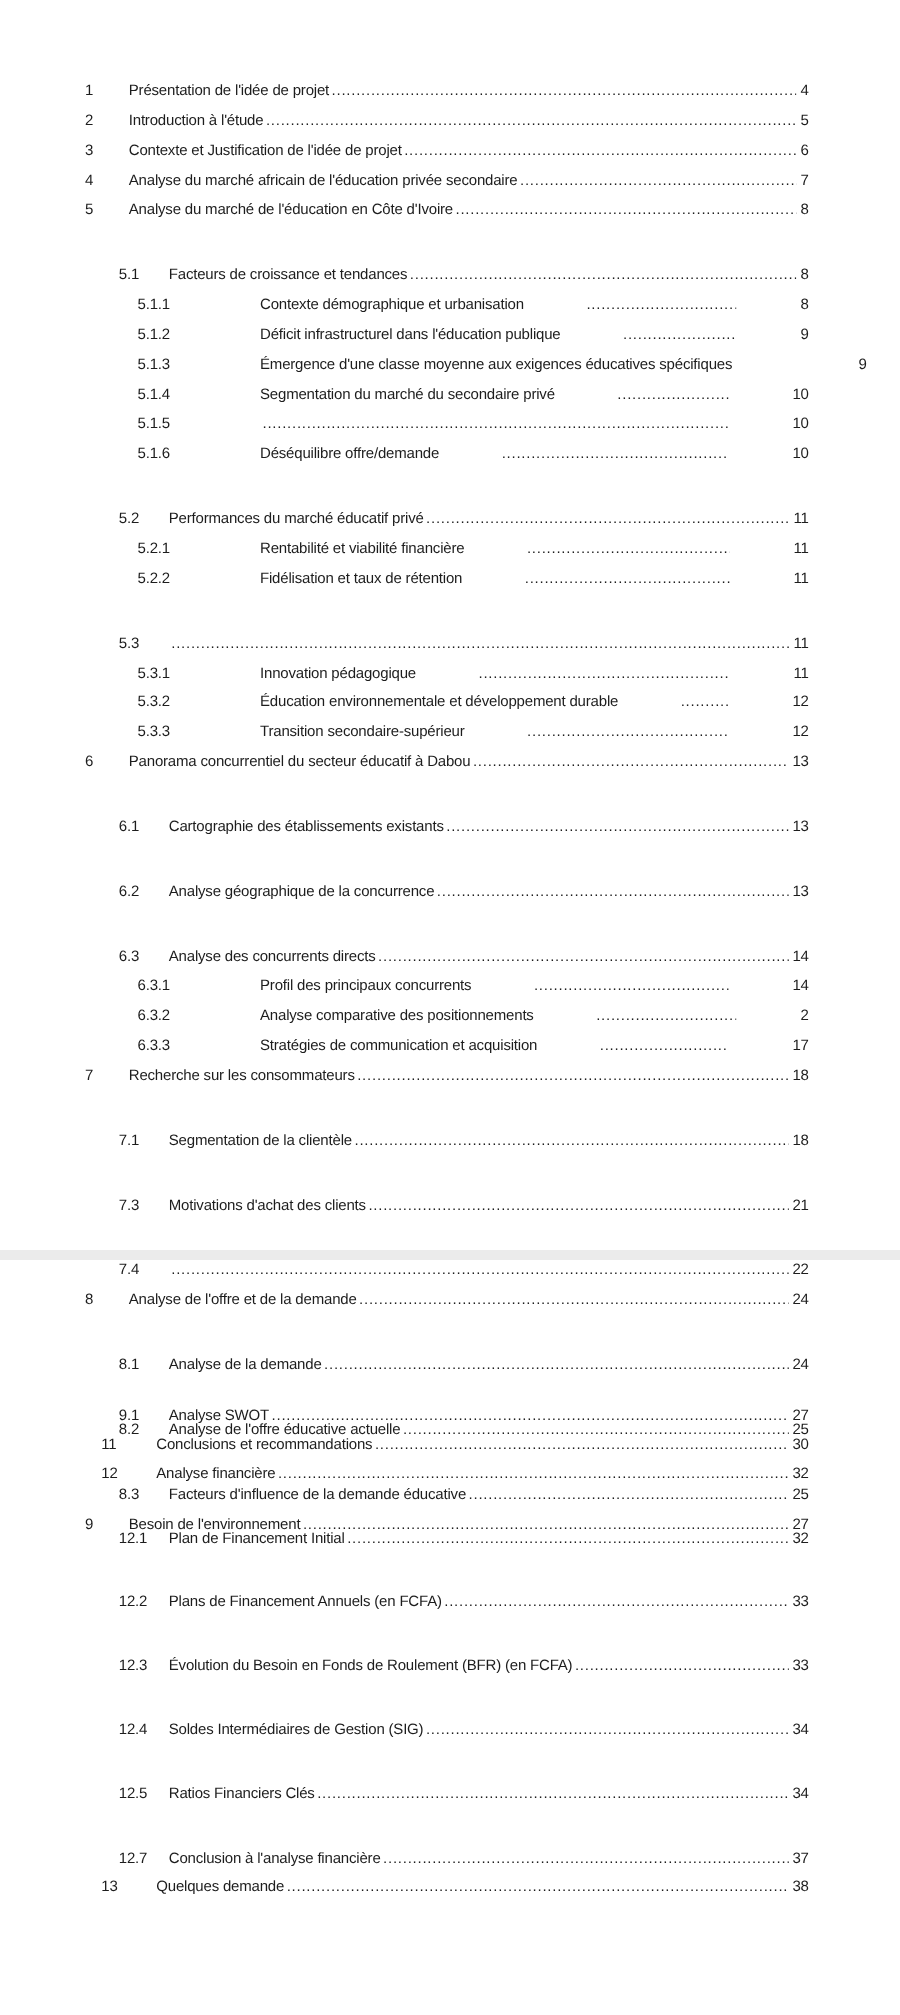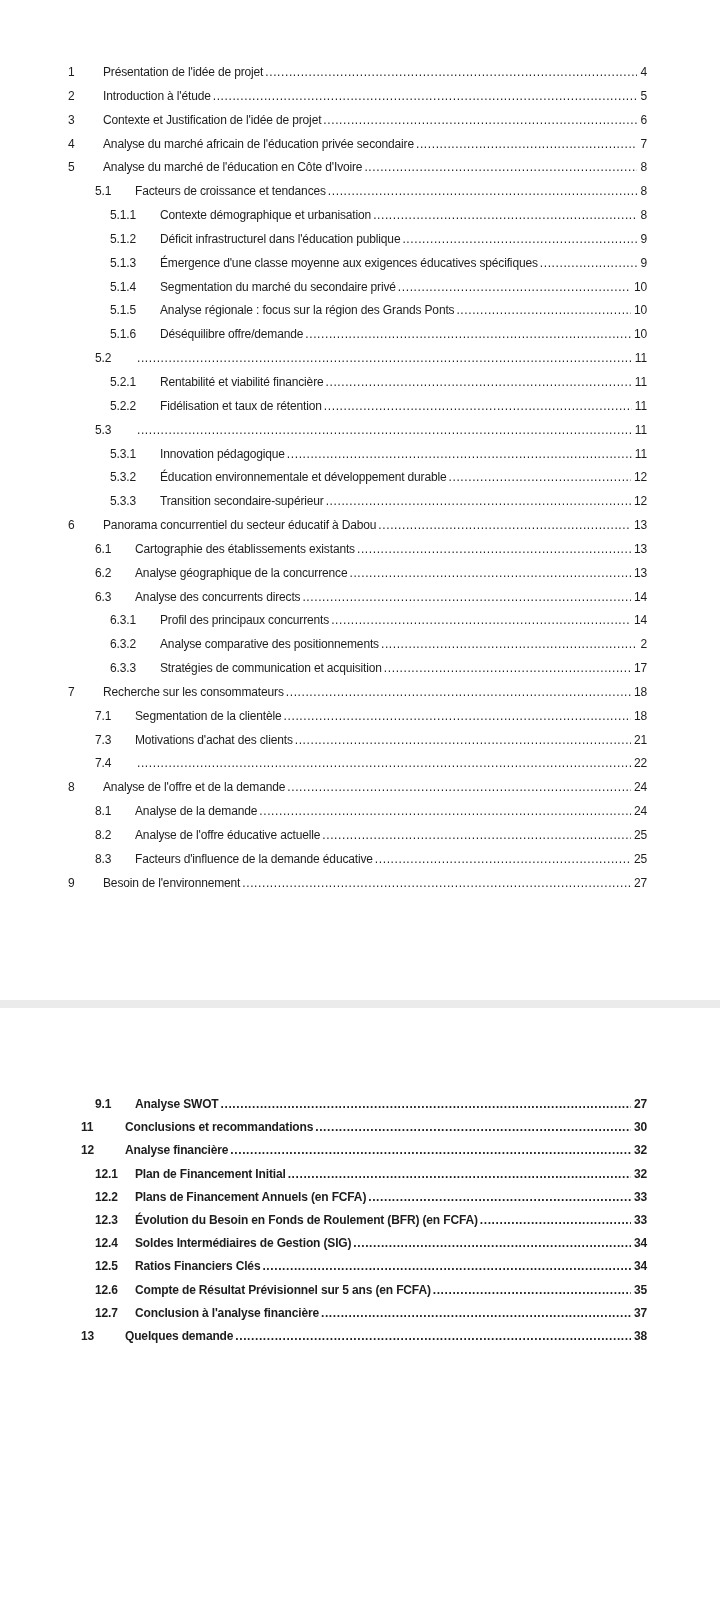--- a/index.html
+++ b/index.html
@@ -12,37 +12,37 @@
     overflow:hidden;
   }
   .page{
     box-sizing:border-box;
     padding-left:68px;
     padding-right:73px;
     background:#ffffff;
   }
   .page-1{height:1000px;padding-top:61px;}
   .page-separator{height:8px;background:#ebebeb;}
-  .page-2{height:500px;padding-top:85px;font-weight:bold;}
+  .page-2{height:500px;padding-top:85px;}
   .toc-row{
     display:flex;
     align-items:baseline;
     font-size:12px;
     letter-spacing:-0.15px;
     white-space:nowrap;
   }
   .page-1 .toc-row{height:23.85px;line-height:23.85px;}
   .page-2 .toc-row{height:23.2px;line-height:23.2px;}
   .num{flex:0 0 auto;}
   .lvl1 .num{width:35px;}
   .lvl1.wide{padding-left:13px;}
   .lvl1.wide .num{width:44px;}
-  .lvl2{padding-left:27px;}
+  .lvl2{padding-left:27px;margin-top:28px;}
   .lvl2 .num{width:40px;}
-  .lvl3{padding-left:42px;}
+  .lvl3{padding-left:42px;gap:48px;}
   .lvl3 .num{width:50px;}
   .title{flex:0 0 auto;}
   .dots{
     flex:1 1 auto;
     overflow:hidden;
     white-space:nowrap;
     margin-left:2px;
     margin-right:3px;
   }
   .dots::after{
@@ -112,32 +112,32 @@
     <span class="pg">9</span>
   </div>
         <div class="toc-row lvl3">
     <span class="num">5.1.4</span>
     <span class="title">Segmentation du marché du secondaire privé</span>
     <span class="dots"></span>
     <span class="pg">10</span>
   </div>
         <div class="toc-row lvl3">
     <span class="num">5.1.5</span>
-    <span class="title">Analyse régionale : focus sur la région des Grands Ponts</span>
     <span class="dots"></span>
     <span class="pg">10</span>
   </div>
         <div class="toc-row lvl3">
     <span class="num">5.1.6</span>
     <span class="title">Déséquilibre offre/demande</span>
     <span class="dots"></span>
     <span class="pg">10</span>
   </div>
         <div class="toc-row lvl2">
     <span class="num">5.2</span>
+    <span class="title">Performances du marché éducatif privé</span>
     <span class="dots"></span>
     <span class="pg">11</span>
   </div>
         <div class="toc-row lvl3">
     <span class="num">5.2.1</span>
     <span class="title">Rentabilité et viabilité financière</span>
     <span class="dots"></span>
     <span class="pg">11</span>
   </div>
         <div class="toc-row lvl3">
@@ -313,26 +313,20 @@
     <span class="dots"></span>
     <span class="pg">34</span>
   </div>
         <div class="toc-row lvl2">
     <span class="num">12.5</span>
     <span class="title">Ratios Financiers Clés</span>
     <span class="dots"></span>
     <span class="pg">34</span>
   </div>
         <div class="toc-row lvl2">
-    <span class="num">12.6</span>
-    <span class="title">Compte de Résultat Prévisionnel sur 5 ans (en FCFA)</span>
-    <span class="dots"></span>
-    <span class="pg">35</span>
-  </div>
-        <div class="toc-row lvl2">
     <span class="num">12.7</span>
     <span class="title">Conclusion à l'analyse financière</span>
     <span class="dots"></span>
     <span class="pg">37</span>
   </div>
         <div class="toc-row lvl1 wide">
     <span class="num">13</span>
     <span class="title">Quelques demande</span>
     <span class="dots"></span>
     <span class="pg">38</span>

